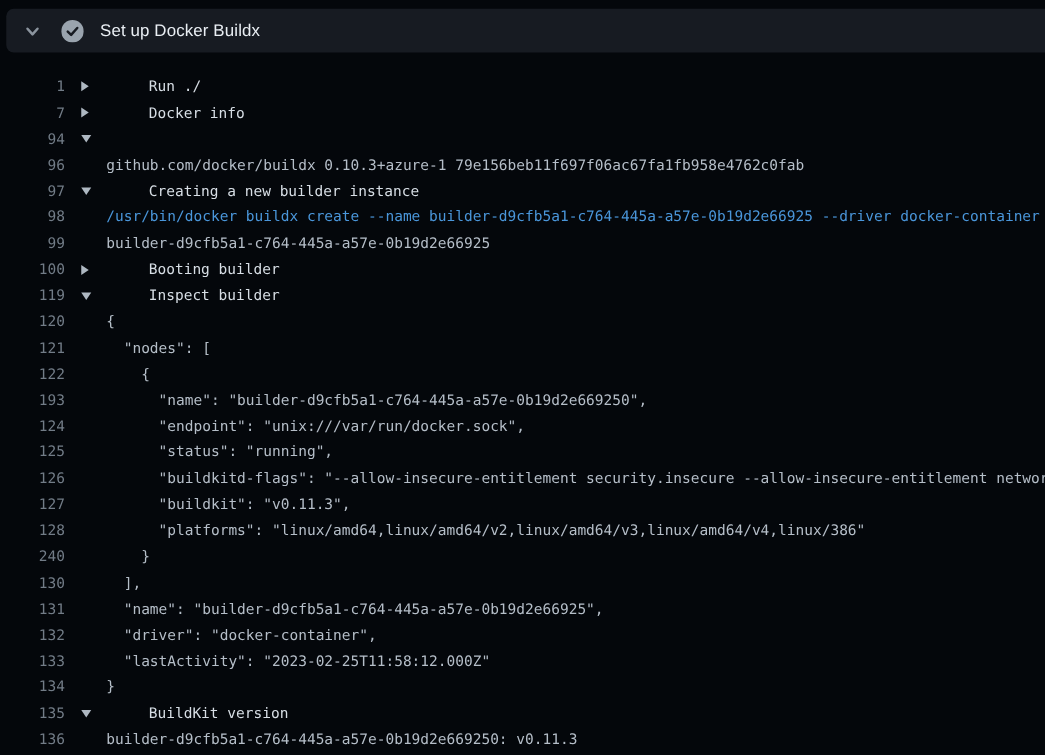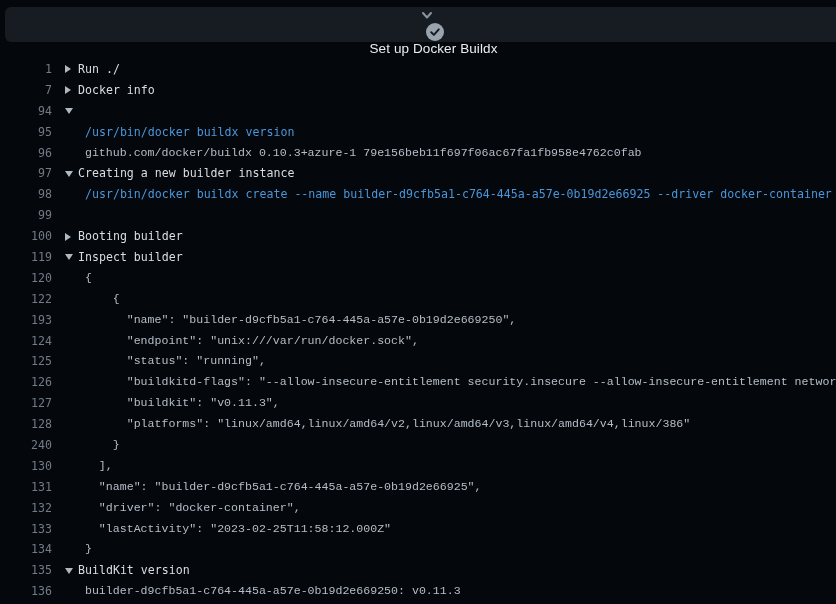--- a/index.html
+++ b/index.html
@@ -14,21 +14,20 @@
     box-sizing:border-box;
     margin:7px 0 0 5px;
     height:35px;
     width:831px;
     background:var(--header_bg,#171b22);
     border-radius:6px 0 0 6px;
     display:flex;
     align-items:center;
     padding-left:13px;
     cursor:pointer;
-    flex-direction:column;
   }
   .chev{width:16px;height:16px;display:block;flex:none;}
   .check-wrap{margin-left:15px;flex:none;width:18px;height:18px;}
   .step-title{
     margin-left:13px;
     font-family:"Liberation Sans","DejaVu Sans",sans-serif;
     font-size:13.5px;
     font-weight:500;
     color:var(--title,#e9eef3);
     letter-spacing:.1px;
@@ -67,23 +66,23 @@
     border-top:4px solid transparent;
     border-bottom:4px solid transparent;
   }
   .tri-down{
     width:0;height:0;
     border-top:6px solid var(--arrow,#aeb8c2);
     border-left:4px solid transparent;
     border-right:4px solid transparent;
   }
   .text{flex:none;}
-  .t-group{color:var(--group_text,#d7dee5);}
+  .t-group{color:var(--group_text,#d7dee5);margin-left:41px;}
   .t-command{color:var(--command,#4a96da);}
-  .t-output{color:var(--output_text,#b5bec8);font-family:Liberation Mono, monospace;}
+  .t-output{color:var(--output_text,#b5bec8);}
   .line.group{cursor:pointer;}
 </style>
 </head>
 <body>
 
 <div class="step-header">
   <svg class="chev" viewBox="0 0 16 16">
     <polyline points="4,6 8,10.5 12,6" fill="none" stroke="#8b949e" stroke-width="2" stroke-linecap="round" stroke-linejoin="round"></polyline>
   </svg>
   <span class="check-wrap">
@@ -92,28 +91,28 @@
       <path d="M5.2 9.3 L7.9 11.9 L12.8 6.4" fill="none" stroke="#171b22" stroke-width="2" stroke-linecap="round" stroke-linejoin="round"></path>
     </svg>
   </span>
   <span class="step-title">Set up Docker Buildx</span>
 </div>
 
 <div class="log" id="log">
     <div class="line group"><a class="num">1</a><span class="toggle"><span class="tri-right"></span></span><span class="text t-group">Run ./</span></div>
     <div class="line group"><a class="num">7</a><span class="toggle"><span class="tri-right"></span></span><span class="text t-group">Docker info</span></div>
     <div class="line group"><a class="num">94</a><span class="toggle"><span class="tri-down"></span></span></div>
-    <div class="line"><a class="num">95</a><span class="toggle"></span><span class="text t-command"> /usr/bin/docker buildx version</span></div>
     <div class="line"><a class="num">96</a><span class="toggle"></span><span class="text t-output"> github.com/docker/buildx 0.10.3+azure-1 79e156beb11f697f06ac67fa1fb958e4762c0fab</span></div>
     <div class="line group"><a class="num">97</a><span class="toggle"><span class="tri-down"></span></span><span class="text t-group">Creating a new builder instance</span></div>
     <div class="line"><a class="num">98</a><span class="toggle"></span><span class="text t-command"> /usr/bin/docker buildx create --name builder-d9cfb5a1-c764-445a-a57e-0b19d2e66925 --driver docker-container</span></div>
-    <div class="line"><a class="num">99</a><span class="toggle"></span></div>
+    <div class="line"><a class="num">99</a><span class="toggle"></span><span class="text t-output"> builder-d9cfb5a1-c764-445a-a57e-0b19d2e66925</span></div>
     <div class="line group"><a class="num">100</a><span class="toggle"><span class="tri-right"></span></span><span class="text t-group">Booting builder</span></div>
     <div class="line group"><a class="num">119</a><span class="toggle"><span class="tri-down"></span></span><span class="text t-group">Inspect builder</span></div>
     <div class="line"><a class="num">120</a><span class="toggle"></span><span class="text t-output"> {</span></div>
+    <div class="line"><a class="num">121</a><span class="toggle"></span><span class="text t-output">   "nodes": [</span></div>
     <div class="line"><a class="num">122</a><span class="toggle"></span><span class="text t-output">     {</span></div>
     <div class="line"><a class="num">193</a><span class="toggle"></span><span class="text t-output">       "name": "builder-d9cfb5a1-c764-445a-a57e-0b19d2e669250",</span></div>
     <div class="line"><a class="num">124</a><span class="toggle"></span><span class="text t-output">       "endpoint": "unix:///var/run/docker.sock",</span></div>
     <div class="line"><a class="num">125</a><span class="toggle"></span><span class="text t-output">       "status": "running",</span></div>
     <div class="line"><a class="num">126</a><span class="toggle"></span><span class="text t-output">       "buildkitd-flags": "--allow-insecure-entitlement security.insecure --allow-insecure-entitlement network.host",</span></div>
     <div class="line"><a class="num">127</a><span class="toggle"></span><span class="text t-output">       "buildkit": "v0.11.3",</span></div>
     <div class="line"><a class="num">128</a><span class="toggle"></span><span class="text t-output">       "platforms": "linux/amd64,linux/amd64/v2,linux/amd64/v3,linux/amd64/v4,linux/386"</span></div>
     <div class="line"><a class="num">240</a><span class="toggle"></span><span class="text t-output">     }</span></div>
     <div class="line"><a class="num">130</a><span class="toggle"></span><span class="text t-output">   ],</span></div>
     <div class="line"><a class="num">131</a><span class="toggle"></span><span class="text t-output">   "name": "builder-d9cfb5a1-c764-445a-a57e-0b19d2e66925",</span></div>

